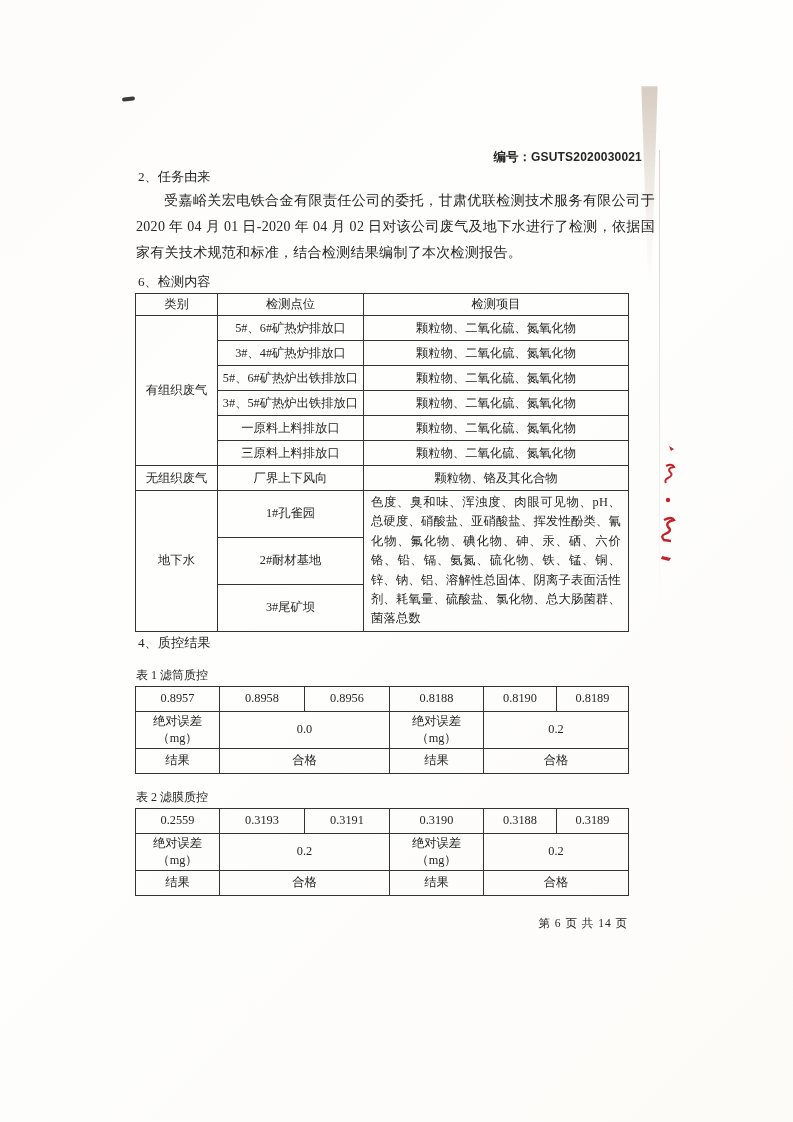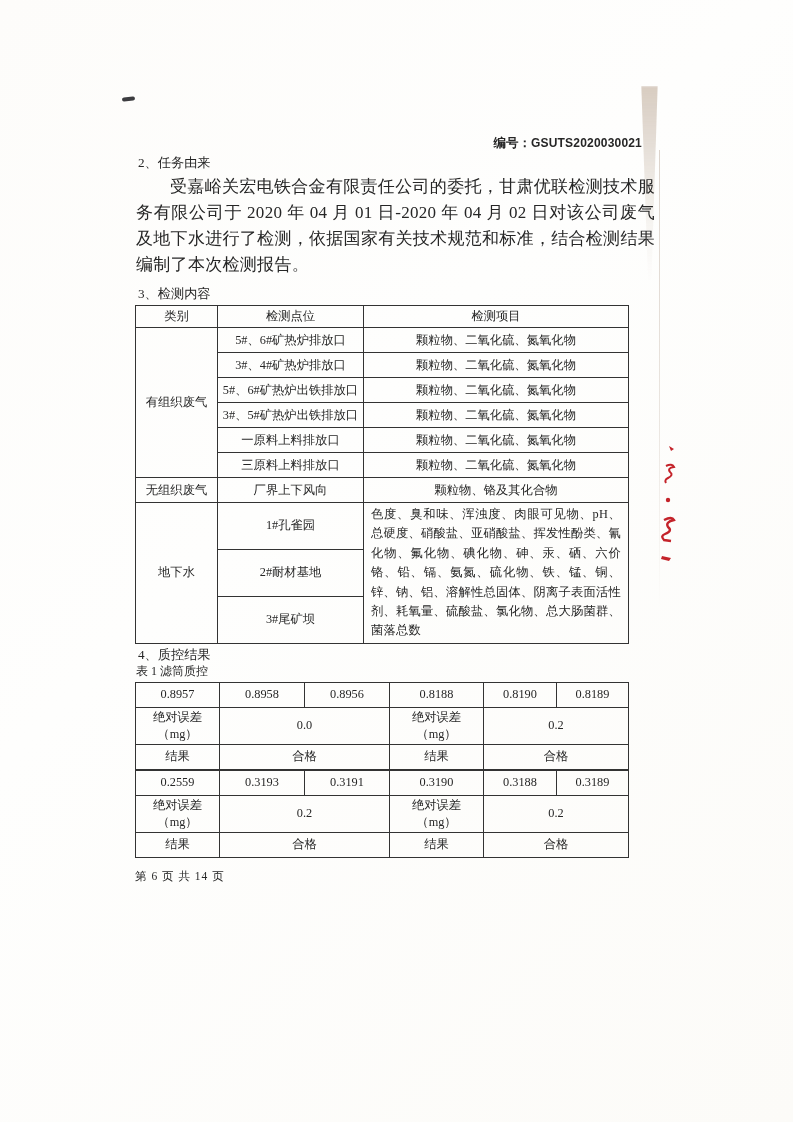--- a/index.html
+++ b/index.html
@@ -19,42 +19,42 @@
     clip-path:polygon(18% 0,86% 0,60% 100%,46% 100%);
     filter:blur(1.2px);
   }
   .edge-line{
     position:absolute;left:659px;top:150px;width:1px;height:460px;
     background:linear-gradient(to bottom,rgba(168,146,128,.40),rgba(168,146,128,.22) 60%,rgba(168,146,128,0));
   }
   .red-marks{position:absolute;left:653px;top:438px;}
 
   
-  .doc{position:absolute;left:135px;top:135px;width:521px;}
+  .doc{position:absolute;left:135px;top:149px;width:521px;}
   .doc-number{height:19px;text-align:right;padding-right:14px;font-size:12.5px;font-weight:bold;}
   .doc-number .num{font-family:"Liberation Sans","DejaVu Sans",sans-serif;font-size:12px;letter-spacing:.2px;}
   .section-heading{font-size:13.2px;font-weight:normal;margin:0 0 0 3px;height:18px;line-height:18px;}
   .task-paragraph{
     margin:2px 12px 7px 1px;width:519px;
-    font-size:17px;line-height:26px;text-align:justify;text-indent:2em;letter-spacing:.3px;
+    font-size:14px;line-height:26px;text-align:justify;text-indent:2em;letter-spacing:.3px;
   }
   table{border-collapse:collapse;table-layout:fixed;width:493px;}
   td,th{border:1.4px solid #333;padding:1px 4px;text-align:center;vertical-align:middle;
         font-size:12.3px;font-weight:normal;overflow:hidden;}
   .content-table{margin-left:0;}
   .content-table tr.hdr td{height:19px;}
   .content-table tr.gas td{height:22px;}
   .content-table tr.gw td{height:29px;}
   .content-table td.items-long{
     text-align:justify;line-height:19.4px;padding:2px 7px;letter-spacing:.2px;
   }
-  .caption{font-size:12px;margin:0 0 3px 1px;height:15px;line-height:15px;}
+  .caption{font-size:12px;margin:16px 0 3px 1px;height:15px;line-height:15px;}
   .qc-table td{height:22px;}
   .sp{height:2px;}
-  .footer{width:493px;margin-top:11px;text-align:left;font-size:11.5px;letter-spacing:1px;}
+  .footer{width:493px;margin-top:20px;text-align:right;font-size:11.5px;letter-spacing:1px;}
 </style>
 </head>
 <body>
 
 <div class="page">
 
   <div class="ink-speck"></div>
   <div class="shadow-streak"></div>
   <div class="edge-line"></div>
   <svg class="red-marks" width="34" height="130" viewBox="0 0 34 130">
@@ -67,21 +67,21 @@
 
   <div class="doc">
 
     <div class="doc-number">
       <span>编号：</span><span class="num">GSUTS2020030021</span>
     </div>
 
     <div class="section-heading">2、任务由来</div>
     <p class="task-paragraph">受嘉峪关宏电铁合金有限责任公司的委托，甘肃优联检测技术服务有限公司于 2020 年 04 月 01 日-2020 年 04 月 02 日对该公司废气及地下水进行了检测，依据国家有关技术规范和标准，结合检测结果编制了本次检测报告。</p>
 
-    <div class="section-heading">3、检测内容</div>
+    <div class="section-heading">6、检测内容</div>
     <div class="sp"></div>
     <table class="content-table">
       <colgroup>
           <col style="width:82px">
           <col style="width:146px">
           <col style="width:265px">
         </colgroup>
       <tbody>
           <tr class="hdr">
         <td>类别</td>
@@ -162,20 +162,21 @@
       </tr>
       <tr>
         <td>结果</td>
         <td colspan="2">合格</td>
         <td>结果</td>
         <td colspan="2">合格</td>
       </tr>
     </tbody>
       </table>
 
+    <div class="caption">表 2 滤膜质控</div>
     <table class="qc-table">
       <colgroup>
           <col style="width:84px">
           <col style="width:85px">
           <col style="width:85px">
           <col style="width:94px">
           <col style="width:73px">
           <col style="width:72px">
         </colgroup>
       <tbody>

